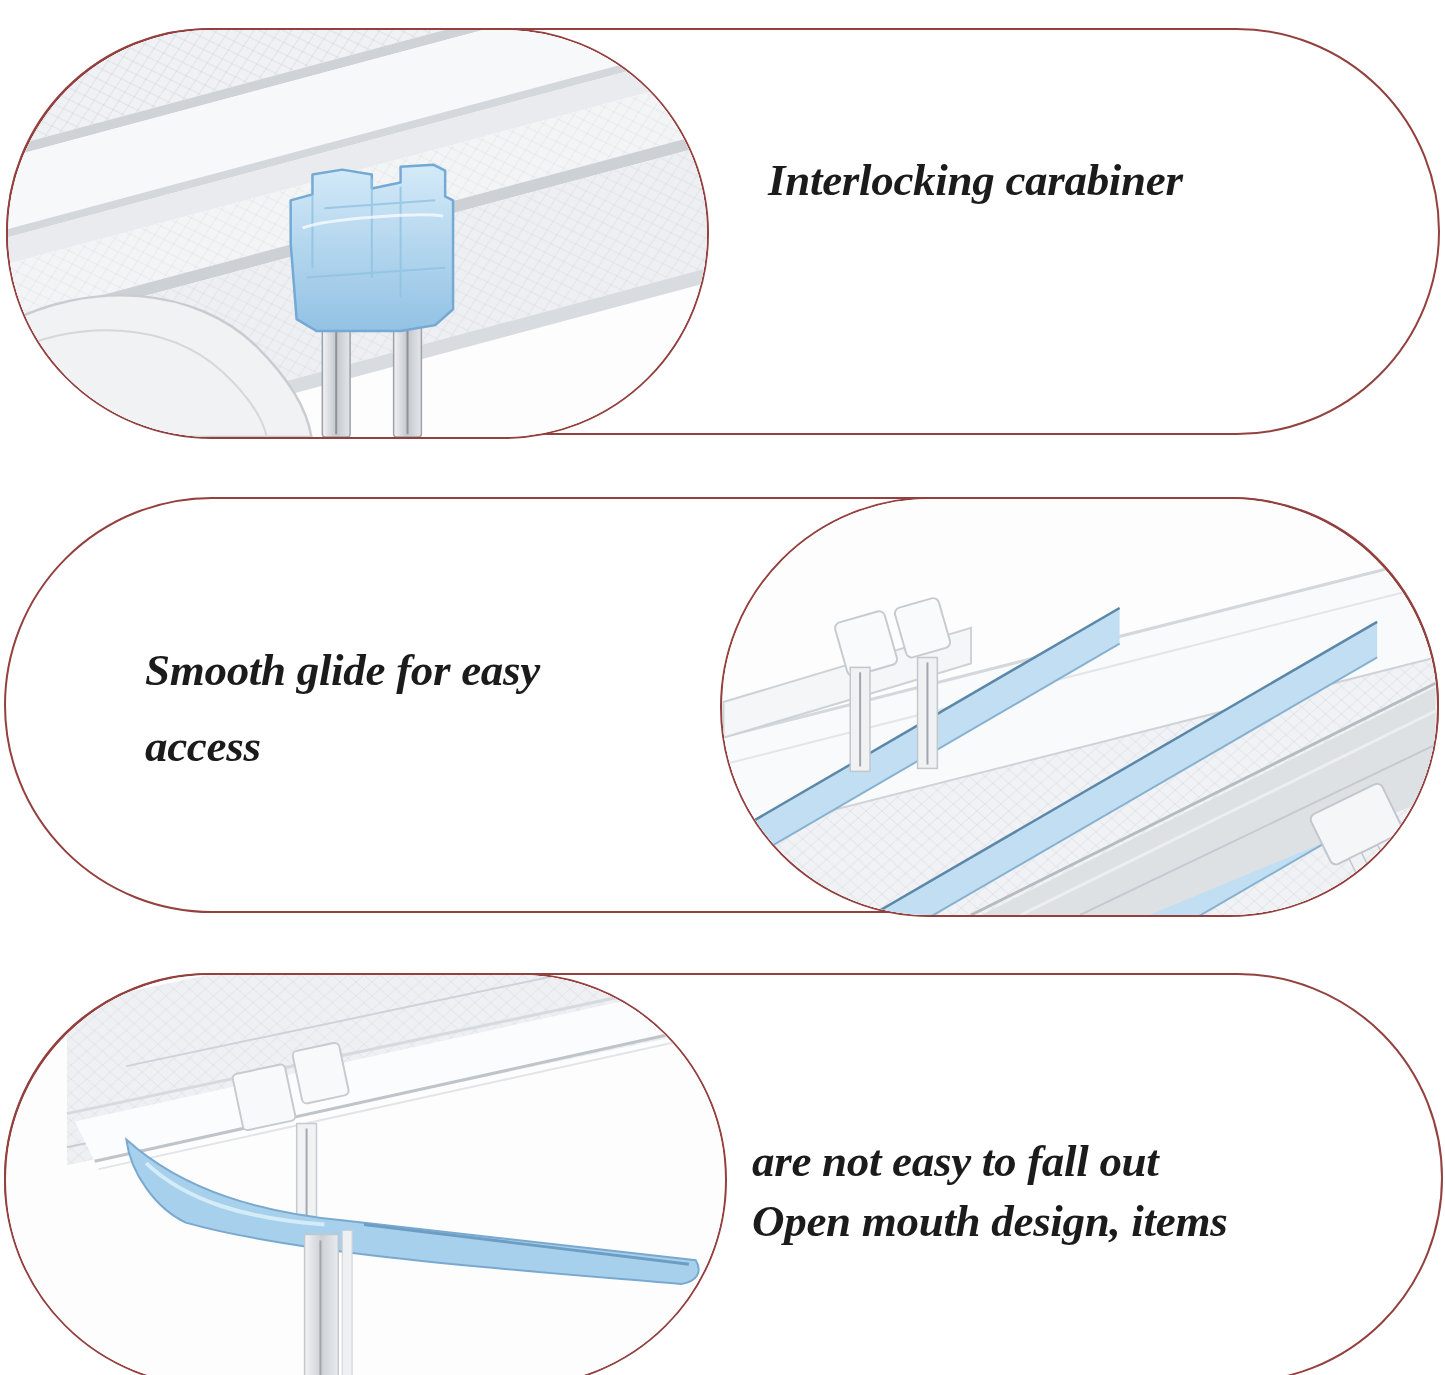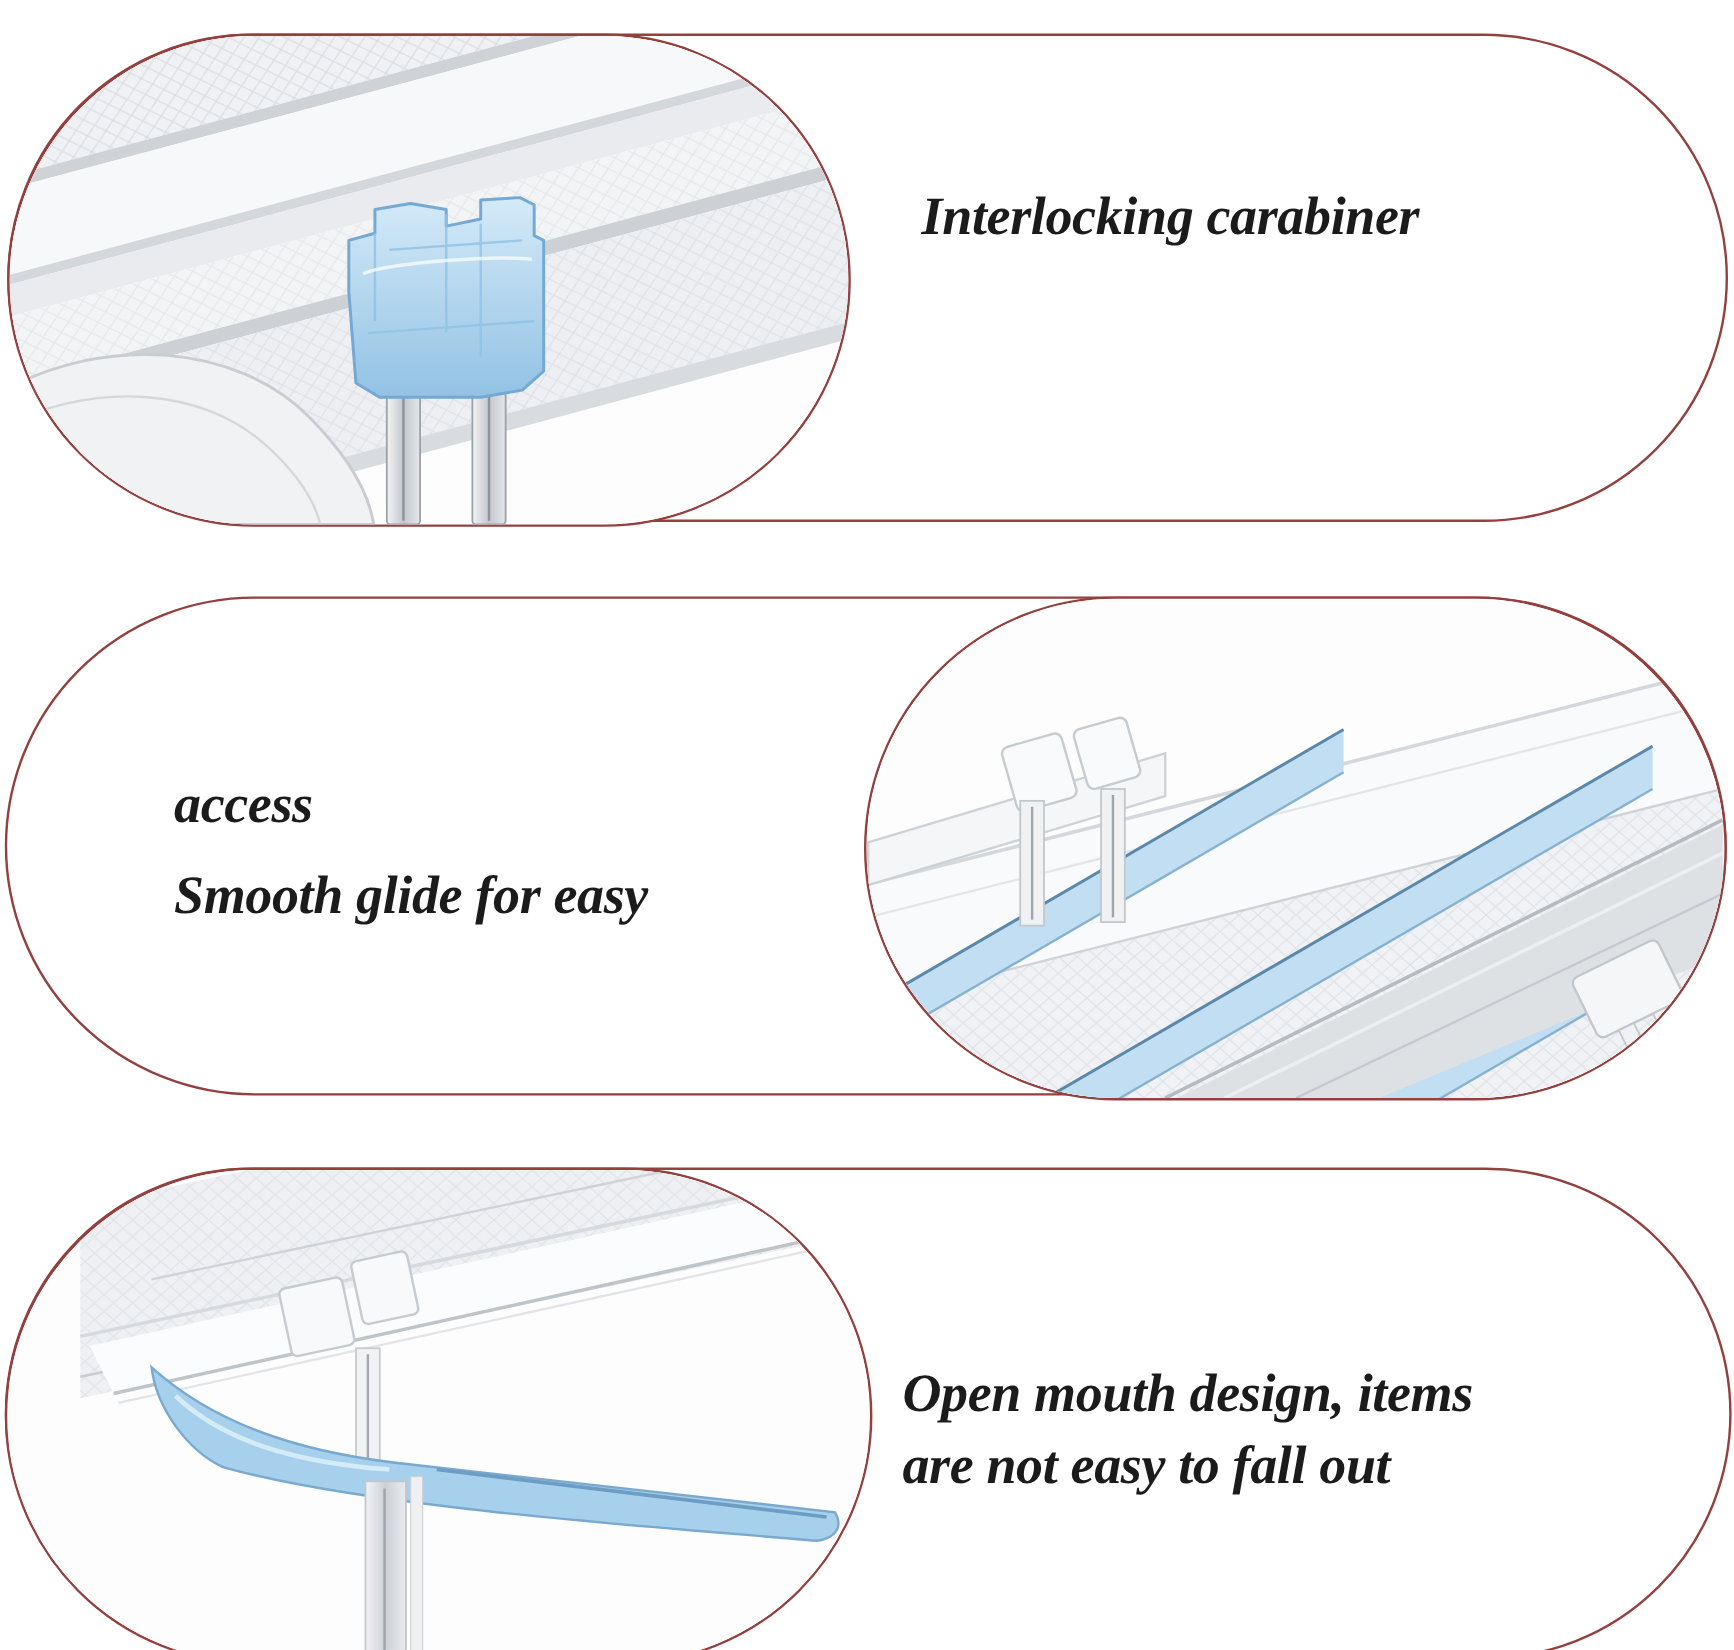--- a/index.html
+++ b/index.html
@@ -150,22 +150,22 @@
           <line x1="360" y1="420" x2="719" y2="248" stroke="#c6cacf" stroke-width="2"></line>
           <g transform="rotate(-26 640 330)">
             <rect x="600" y="300" width="80" height="56" rx="6" fill="#f4f6f8" stroke="#c2c7cc" stroke-width="2"></rect>
             <rect x="618" y="356" width="14" height="60" fill="#eff1f3" stroke="#c2c7cc" stroke-width="1.5"></rect>
             <rect x="650" y="356" width="14" height="60" fill="#eff1f3" stroke="#c2c7cc" stroke-width="1.5"></rect>
           </g>
         </g>
       </svg>
     </div>
     <div class="feature-text" id="t2">
+      <span>Smooth glide for easy</span>
       <span>access</span>
-      <span>Smooth glide for easy</span>
     </div>
   </div>
 
   <div class="capsule" id="cap3">
     <div class="photo">
       <svg viewBox="0 0 723 414">
         <defs>
           <pattern id="m3" width="16" height="14" patternUnits="userSpaceOnUse">
             <path d="M8 0 L16 7 L8 14 L0 7 Z" fill="none" stroke="#d5d9dd" stroke-width="1"></path>
           </pattern>
@@ -198,18 +198,18 @@
           <path d="M360 252 L 688 292" stroke="#6d9dc3" stroke-width="3" fill="none"></path>
         </g>
         <g>
           <rect x="338" y="258" width="10" height="156" fill="#eef0f2" stroke="#cdd2d6" stroke-width="1"></rect>
           <rect x="300" y="262" width="34" height="152" fill="url(#chrome3)" stroke="#c2c7cc" stroke-width="1.5"></rect>
           <line x1="316" y1="268" x2="316" y2="412" stroke="#9fa5ab" stroke-width="2"></line>
         </g>
       </svg>
     </div>
     <div class="feature-text" id="t3">
+      <span>are not easy to fall out</span>
       <span>Open mouth design, items</span>
-      <span>are not easy to fall out</span>
     </div>
   </div>
 
 </div>
 
 </body></html>

